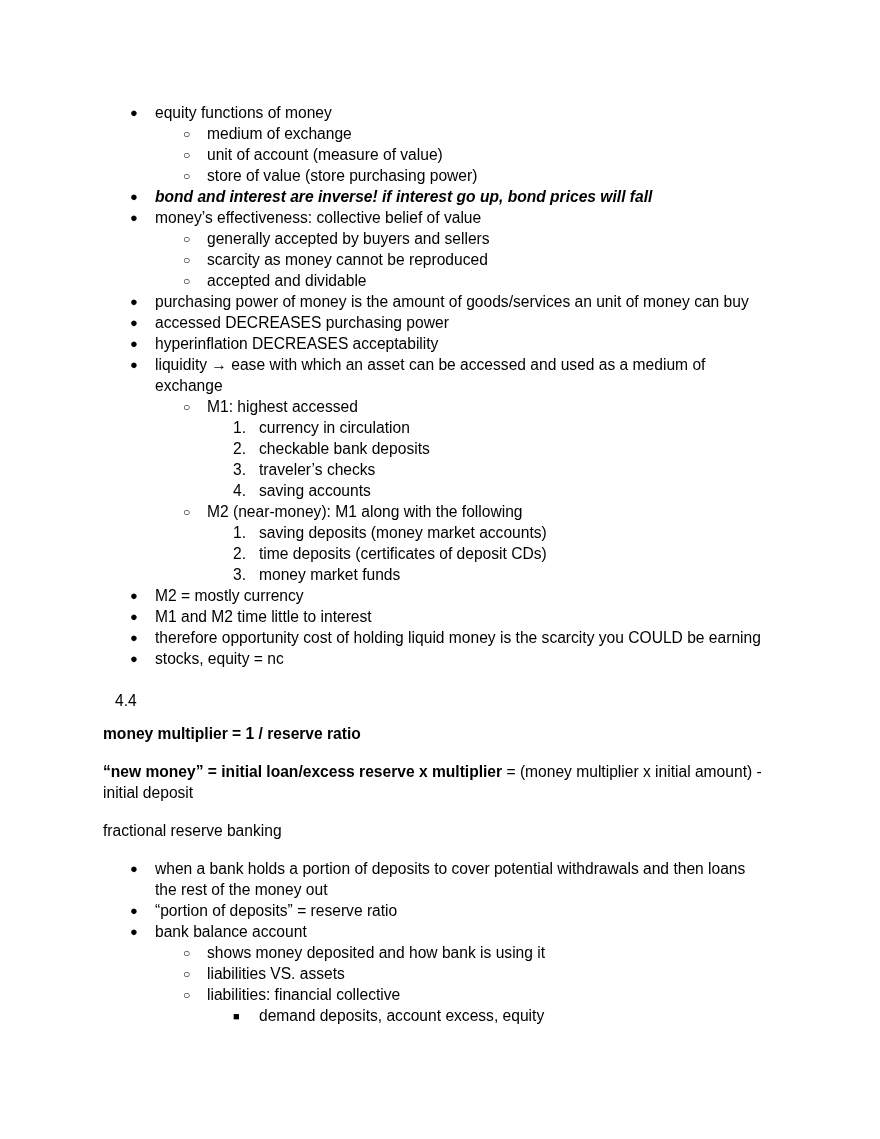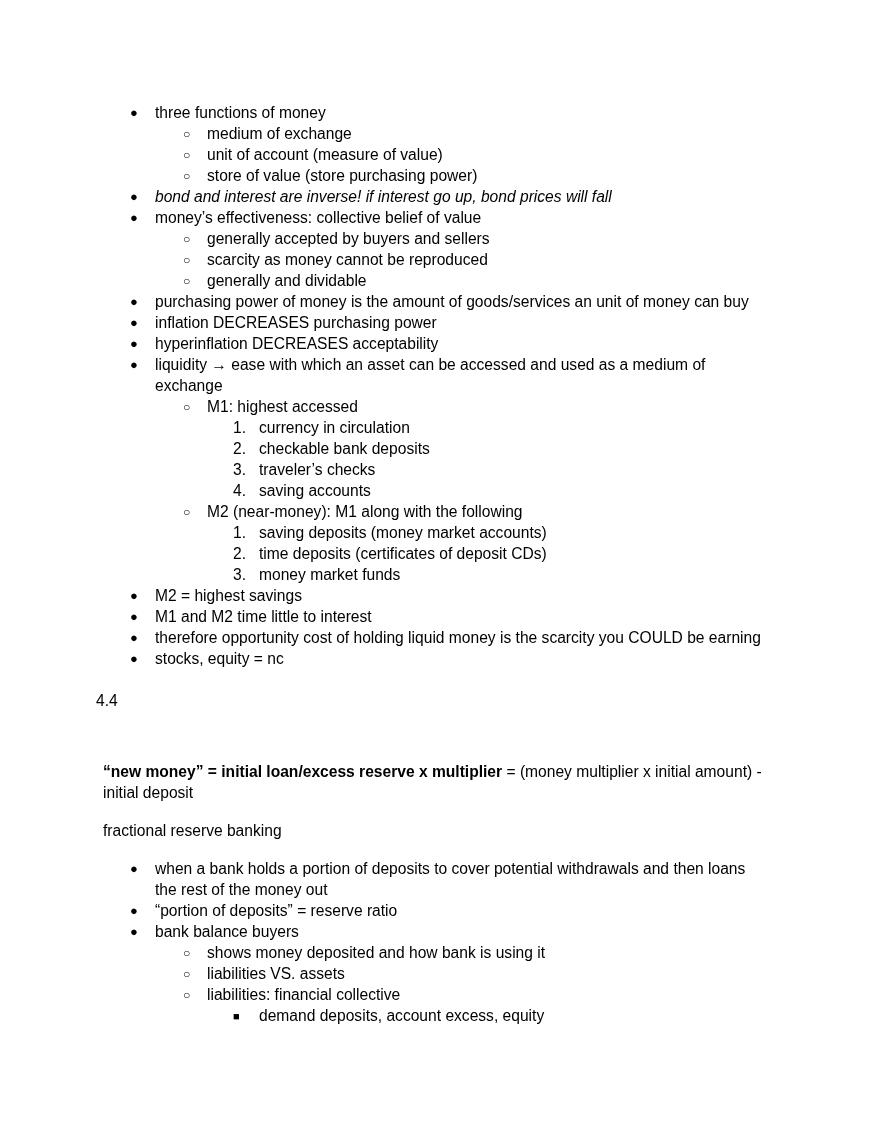--- a/index.html
+++ b/index.html
@@ -7,54 +7,54 @@
     width: 880px; height: 1139px; overflow: hidden; position: relative;
     font-family: "Liberation Sans", sans-serif; font-size: 15.6px; color: #000;
   }
   .page { position: absolute; left: 0; top: 0; width: 880px; height: 1139px; }
   .line { position: absolute; white-space: nowrap; line-height: 20px; }
   .marker { position: absolute; line-height: 20px; }
   .b1 { font-size: 13px; }
   .b2 { font-size: 12px; }
   .b3 { font-size: 11px; }
   .bold { font-weight: bold; }
-  .bi { font-weight: normal; font-style: italic; }
+  .bi { font-weight: bold; font-style: italic; }
 </style>
 </head>
 <body>
 
 <div class="page">
 
   <div>
     <span class="marker b1" style="left:130px;top:103px">●</span>
-    <span class="line" style="left:155px;top:103px">three functions of money</span>
+    <span class="line" style="left:155px;top:103px">equity functions of money</span>
 
     <span class="marker b2" style="left:183px;top:124px">○</span>
     <span class="line" style="left:207px;top:124px">medium of exchange</span>
     <span class="marker b2" style="left:183px;top:145px">○</span>
     <span class="line" style="left:207px;top:145px">unit of account (measure of value)</span>
     <span class="marker b2" style="left:183px;top:166px">○</span>
     <span class="line" style="left:207px;top:166px">store of value (store purchasing power)</span>
 
     <span class="marker b1" style="left:130px;top:187px">●</span>
     <span class="line bi" style="left:155px;top:187px">bond and interest are inverse! if interest go up, bond prices will fall</span>
 
     <span class="marker b1" style="left:130px;top:208px">●</span>
     <span class="line" style="left:155px;top:208px">money’s effectiveness: collective belief of value</span>
     <span class="marker b2" style="left:183px;top:229px">○</span>
     <span class="line" style="left:207px;top:229px">generally accepted by buyers and sellers</span>
     <span class="marker b2" style="left:183px;top:250px">○</span>
     <span class="line" style="left:207px;top:250px">scarcity as money cannot be reproduced</span>
     <span class="marker b2" style="left:183px;top:271px">○</span>
-    <span class="line" style="left:207px;top:271px">generally and dividable</span>
+    <span class="line" style="left:207px;top:271px">accepted and dividable</span>
 
     <span class="marker b1" style="left:130px;top:292px">●</span>
     <span class="line" style="left:155px;top:292px">purchasing power of money is the amount of goods/services an unit of money can buy</span>
     <span class="marker b1" style="left:130px;top:313px">●</span>
-    <span class="line" style="left:155px;top:313px">inflation DECREASES purchasing power</span>
+    <span class="line" style="left:155px;top:313px">accessed DECREASES purchasing power</span>
     <span class="marker b1" style="left:130px;top:334px">●</span>
     <span class="line" style="left:155px;top:334px">hyperinflation DECREASES acceptability</span>
 
     <span class="marker b1" style="left:130px;top:355px">●</span>
     <span class="line" style="left:155px;top:355px">liquidity → ease with which an asset can be accessed and used as a medium of</span>
     <span class="line" style="left:155px;top:376px">exchange</span>
 
     <span class="marker b2" style="left:183px;top:397px">○</span>
     <span class="line" style="left:207px;top:397px">M1: highest accessed</span>
     <span class="line" style="left:233px;top:418px">1.</span>
@@ -69,50 +69,51 @@
     <span class="marker b2" style="left:183px;top:502px">○</span>
     <span class="line" style="left:207px;top:502px">M2 (near-money): M1 along with the following</span>
     <span class="line" style="left:233px;top:523px">1.</span>
     <span class="line" style="left:259px;top:523px">saving deposits (money market accounts)</span>
     <span class="line" style="left:233px;top:544px">2.</span>
     <span class="line" style="left:259px;top:544px">time deposits (certificates of deposit CDs)</span>
     <span class="line" style="left:233px;top:565px">3.</span>
     <span class="line" style="left:259px;top:565px">money market funds</span>
 
     <span class="marker b1" style="left:130px;top:586px">●</span>
-    <span class="line" style="left:155px;top:586px">M2 = highest savings</span>
+    <span class="line" style="left:155px;top:586px">M2 = mostly currency</span>
     <span class="marker b1" style="left:130px;top:607px">●</span>
     <span class="line" style="left:155px;top:607px">M1 and M2 time little to interest</span>
     <span class="marker b1" style="left:130px;top:628px">●</span>
     <span class="line" style="left:155px;top:628px">therefore opportunity cost of holding liquid money is the scarcity you COULD be earning</span>
     <span class="marker b1" style="left:130px;top:649px">●</span>
     <span class="line" style="left:155px;top:649px">stocks, equity = nc</span>
   </div>
 
-  <span class="line" style="left:96px;top:691px">4.4</span>
+  <span class="line" style="left:115px;top:691px">4.4</span>
+  <span class="line bold" style="left:103px;top:724px">money multiplier = 1 / reserve ratio</span>
 
   <div>
     <span class="line" style="left:103px;top:762px">
       <span class="bold">“new money” = initial loan/excess reserve x multiplier</span><span> = (money multiplier x initial amount) -</span>
     </span>
     <span class="line" style="left:103px;top:783px">initial deposit</span>
   </div>
 
   <span class="line" style="left:103px;top:821px">fractional reserve banking</span>
 
   <div>
     <span class="marker b1" style="left:130px;top:859px">●</span>
     <span class="line" style="left:155px;top:859px">when a bank holds a portion of deposits to cover potential withdrawals and then loans</span>
     <span class="line" style="left:155px;top:880px">the rest of the money out</span>
 
     <span class="marker b1" style="left:130px;top:901px">●</span>
     <span class="line" style="left:155px;top:901px">“portion of deposits” = reserve ratio</span>
 
     <span class="marker b1" style="left:130px;top:922px">●</span>
-    <span class="line" style="left:155px;top:922px">bank balance buyers</span>
+    <span class="line" style="left:155px;top:922px">bank balance account</span>
 
     <span class="marker b2" style="left:183px;top:943px">○</span>
     <span class="line" style="left:207px;top:943px">shows money deposited and how bank is using it</span>
     <span class="marker b2" style="left:183px;top:964px">○</span>
     <span class="line" style="left:207px;top:964px">liabilities VS. assets</span>
     <span class="marker b2" style="left:183px;top:985px">○</span>
     <span class="line" style="left:207px;top:985px">liabilities: financial collective</span>
 
     <span class="marker b3" style="left:233px;top:1006px">■</span>
     <span class="line" style="left:259px;top:1006px">demand deposits, account excess, equity</span>

